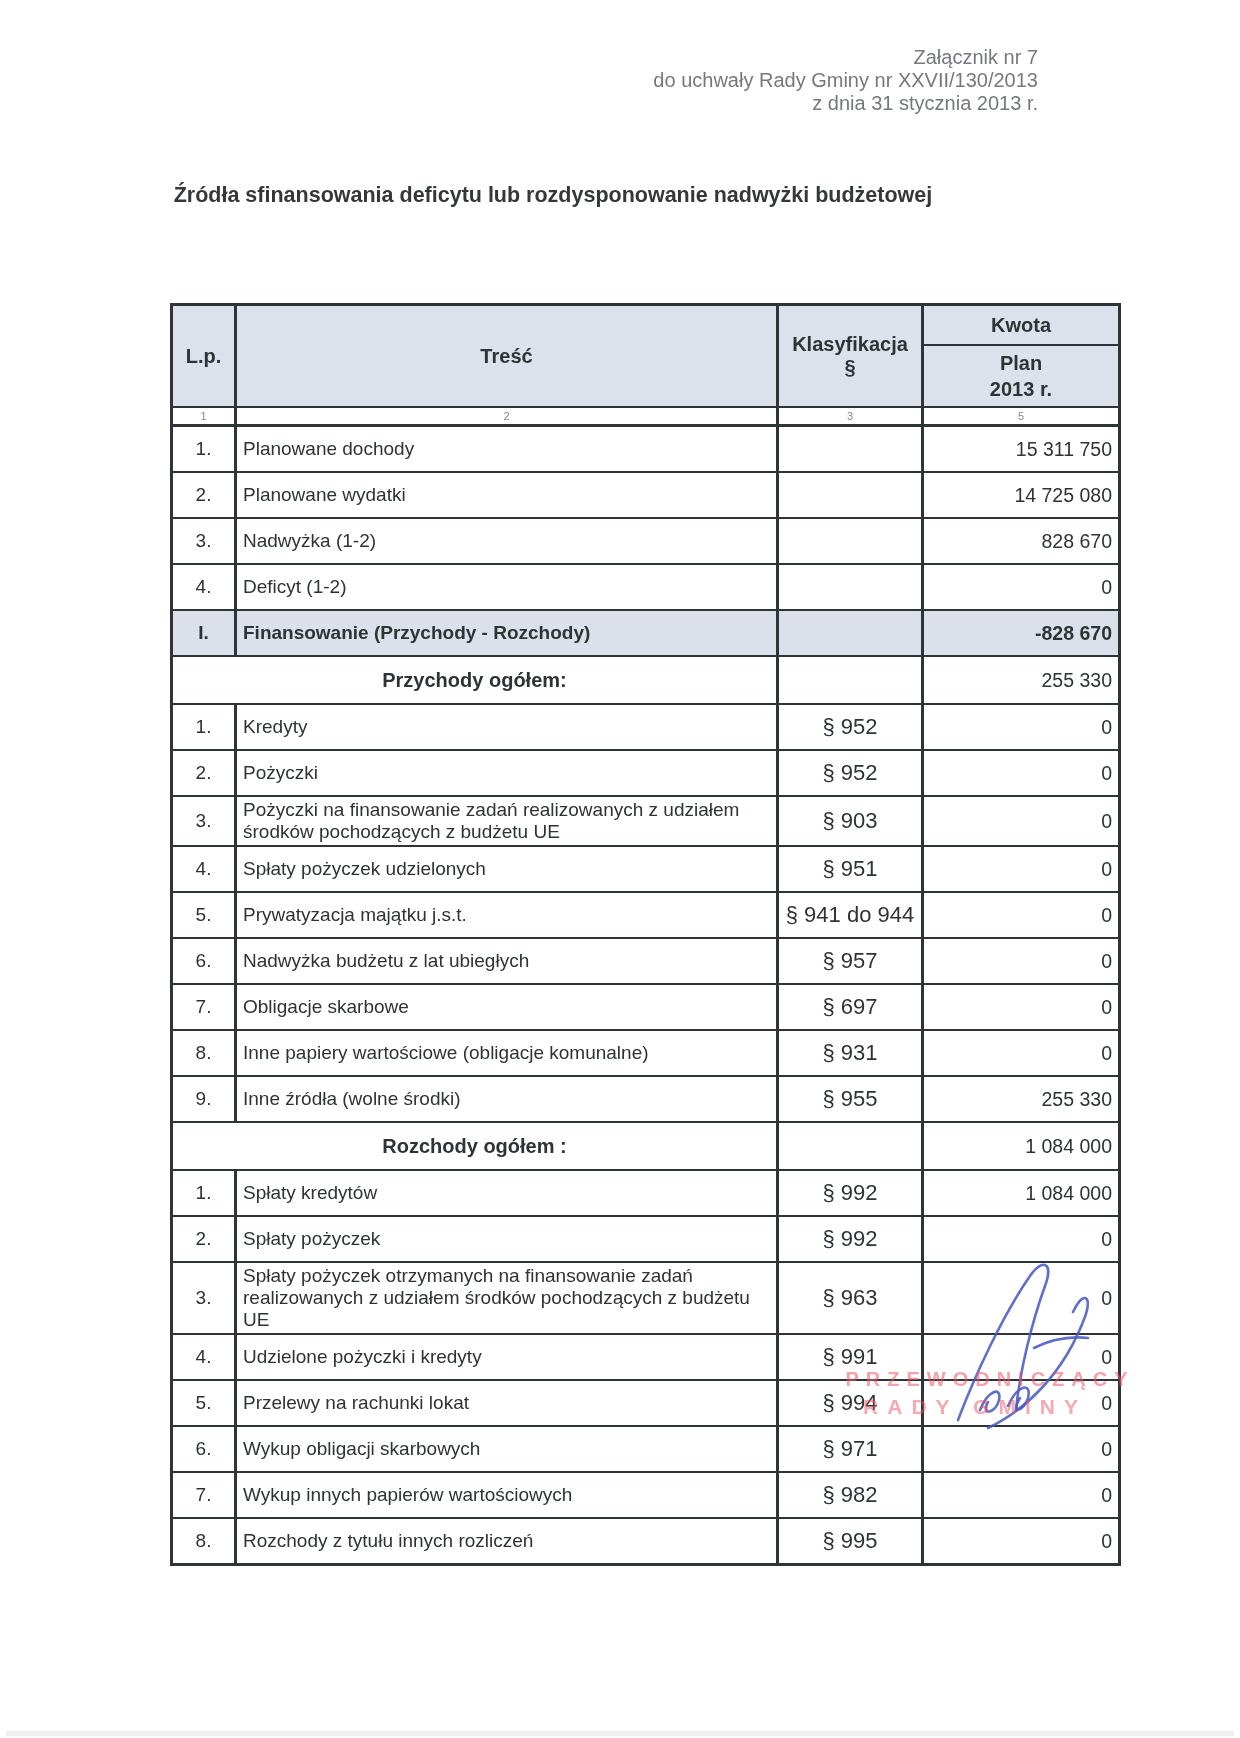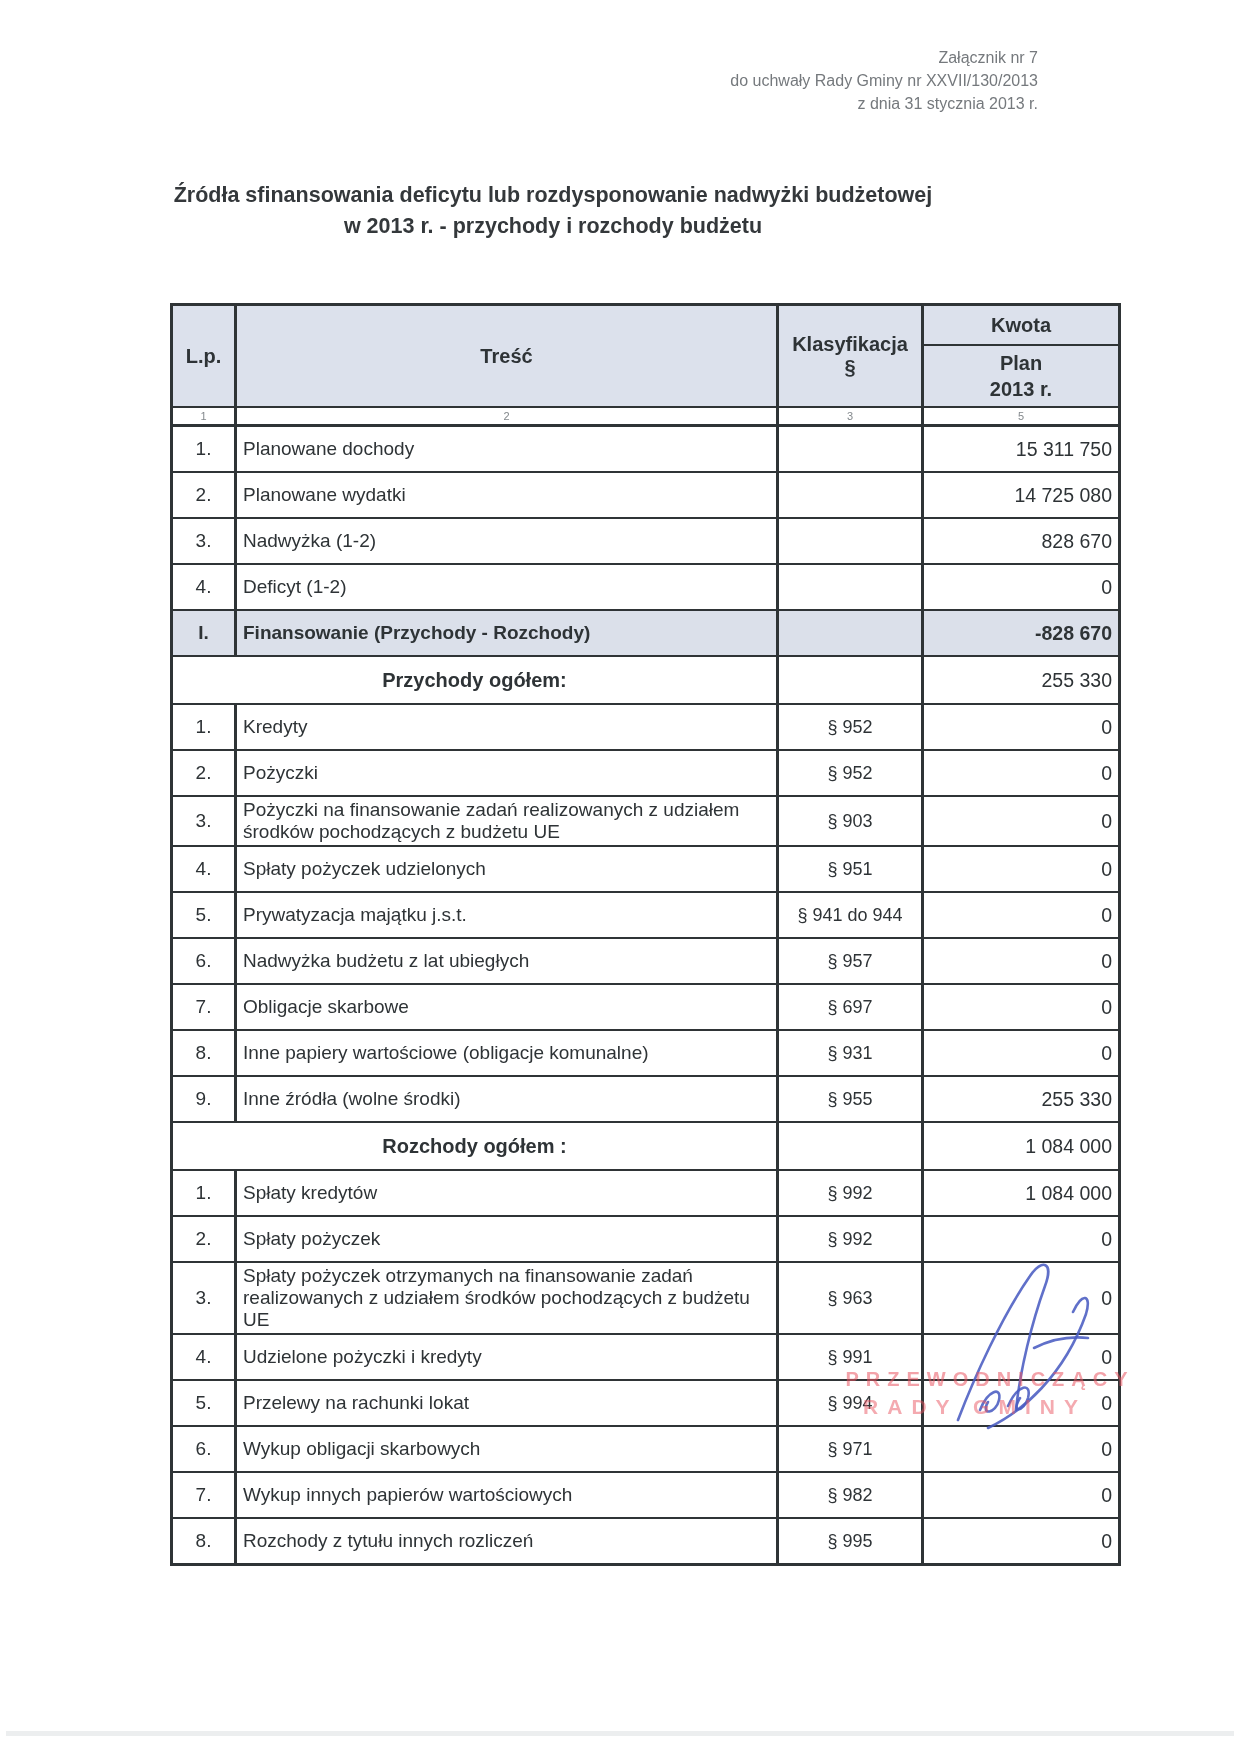--- a/index.html
+++ b/index.html
@@ -6,21 +6,21 @@
   body {
     width:1240px; height:1738px;
     background:#ffffff;
     font-family:"Liberation Sans", sans-serif;
     position:relative;
     overflow:hidden;
   }
   .corner-note {
     position:absolute; top:46px; right:202px;
     text-align:right;
-    font-size:16px; line-height:23px;
+    font-size:20px; line-height:23px;
     color:#75797d;
   }
   .doc-title {
     position:absolute; top:180px; left:138px; width:830px;
     text-align:center;
     font-size:21.5px; font-weight:bold; line-height:31px;
     color:#34383b;
   }
   table.budget {
     position:absolute; left:170px; top:303px;
@@ -46,21 +46,21 @@
   th.hdr-plan  { height:56px; line-height:26px; }
   tr.nums td {
     height:16px; padding:0 2px;
     font-size:11px; color:#83888c;
     text-align:center; vertical-align:middle;
     background:#ffffff;
     border-bottom-width:3px;
   }
   td.c-lp    { text-align:center; font-size:19px; height:40px; vertical-align:middle; }
   td.c-tresc { text-align:left; font-size:19px; padding:4px 9px; vertical-align:middle; }
-  td.c-klas  { text-align:center; font-size:18px; vertical-align:middle; padding:2px 2px; }
+  td.c-klas  { text-align:center; font-size:22px; vertical-align:middle; padding:2px 2px; }
   td.c-kwota { text-align:right; font-size:19.5px; padding-right:7px; vertical-align:middle; }
   td.c-sec   { text-align:center; font-weight:bold; font-size:20px; height:42px; vertical-align:middle; }
   tr.shaded td { background:#dbe0ea; }
   td.bold { font-weight:bold; }
   .stamp {
     position:absolute; left:820px; top:1368px; width:340px;
     text-align:center; pointer-events:none;
   }
   .stamp-line1 {
     font-size:20px; font-weight:bold; letter-spacing:7px;
@@ -90,21 +90,20 @@
 <body>
 
 <div class="corner-note">
   <div>Załącznik nr 7</div>
   <div>do uchwały Rady Gminy nr XXVII/130/2013</div>
   <div>z dnia 31 stycznia 2013 r.</div>
 </div>
 
 <div class="doc-title">
   <div>Źródła sfinansowania deficytu lub rozdysponowanie nadwyżki budżetowej</div>
-  <div>w 2013 r. - przychody i rozchody budżetu</div>
 </div>
 
 <table class="budget">
   <colgroup>
     <col style="width:64px">
       <col style="width:542px">
       <col style="width:145px">
       <col style="width:197px">
   </colgroup>
   <thead>

